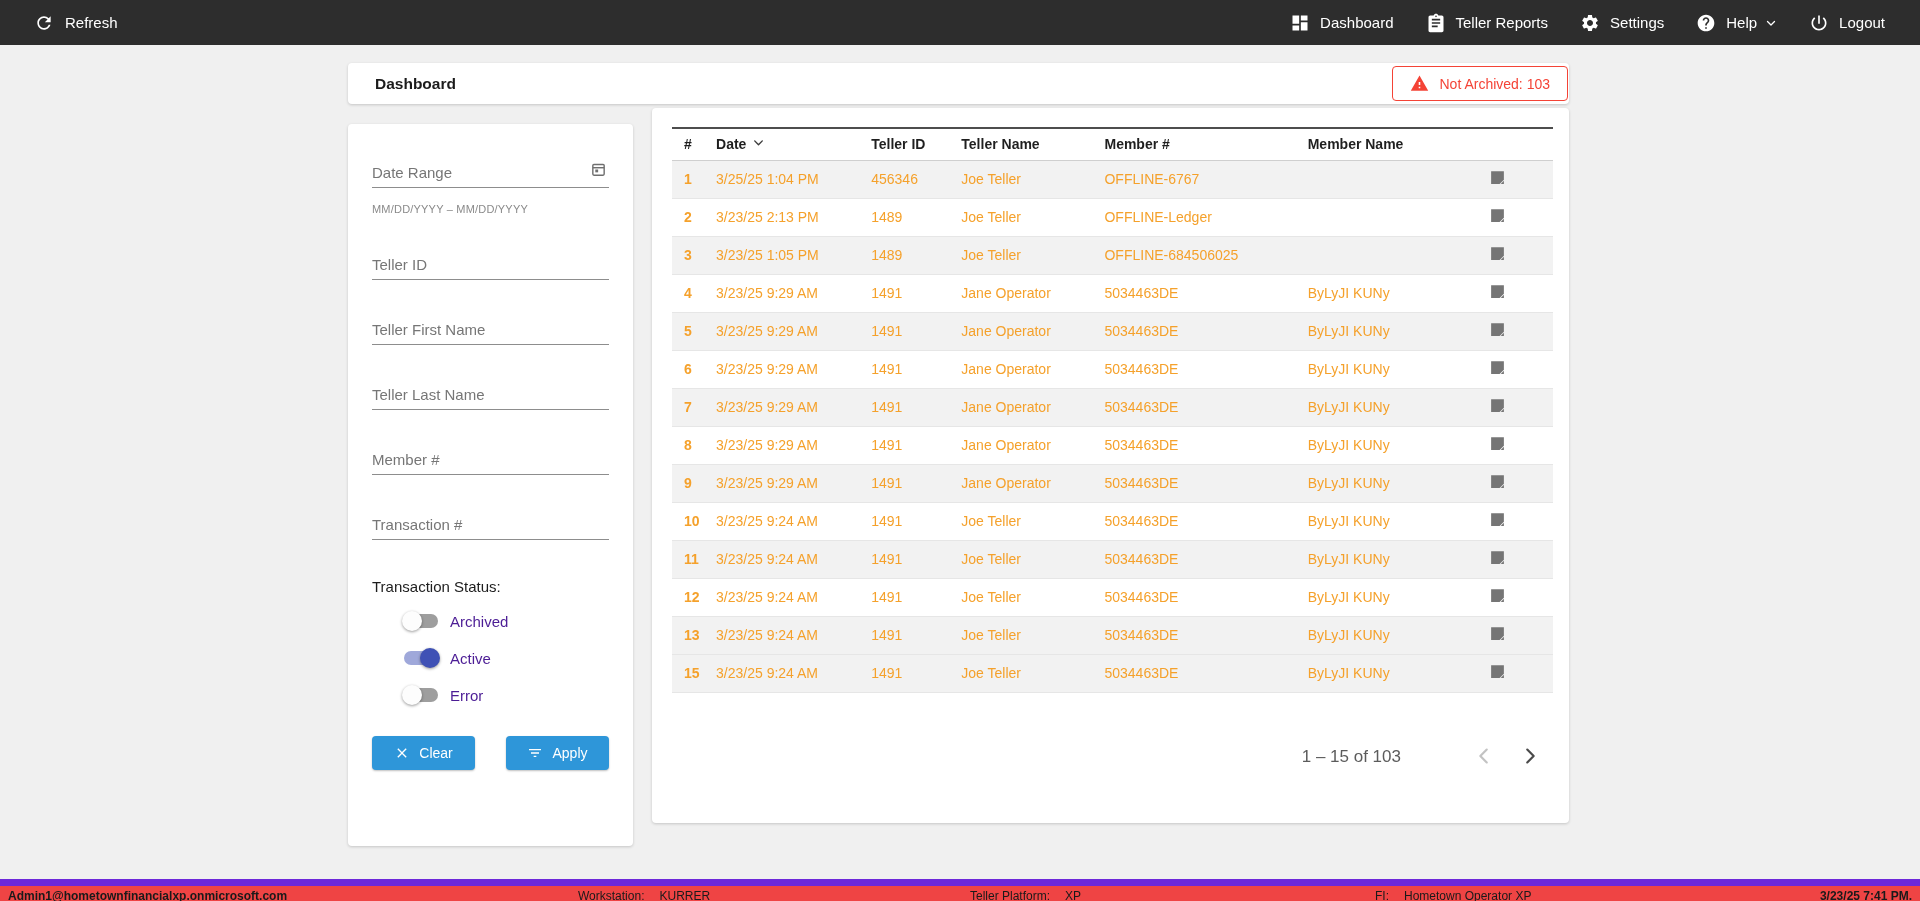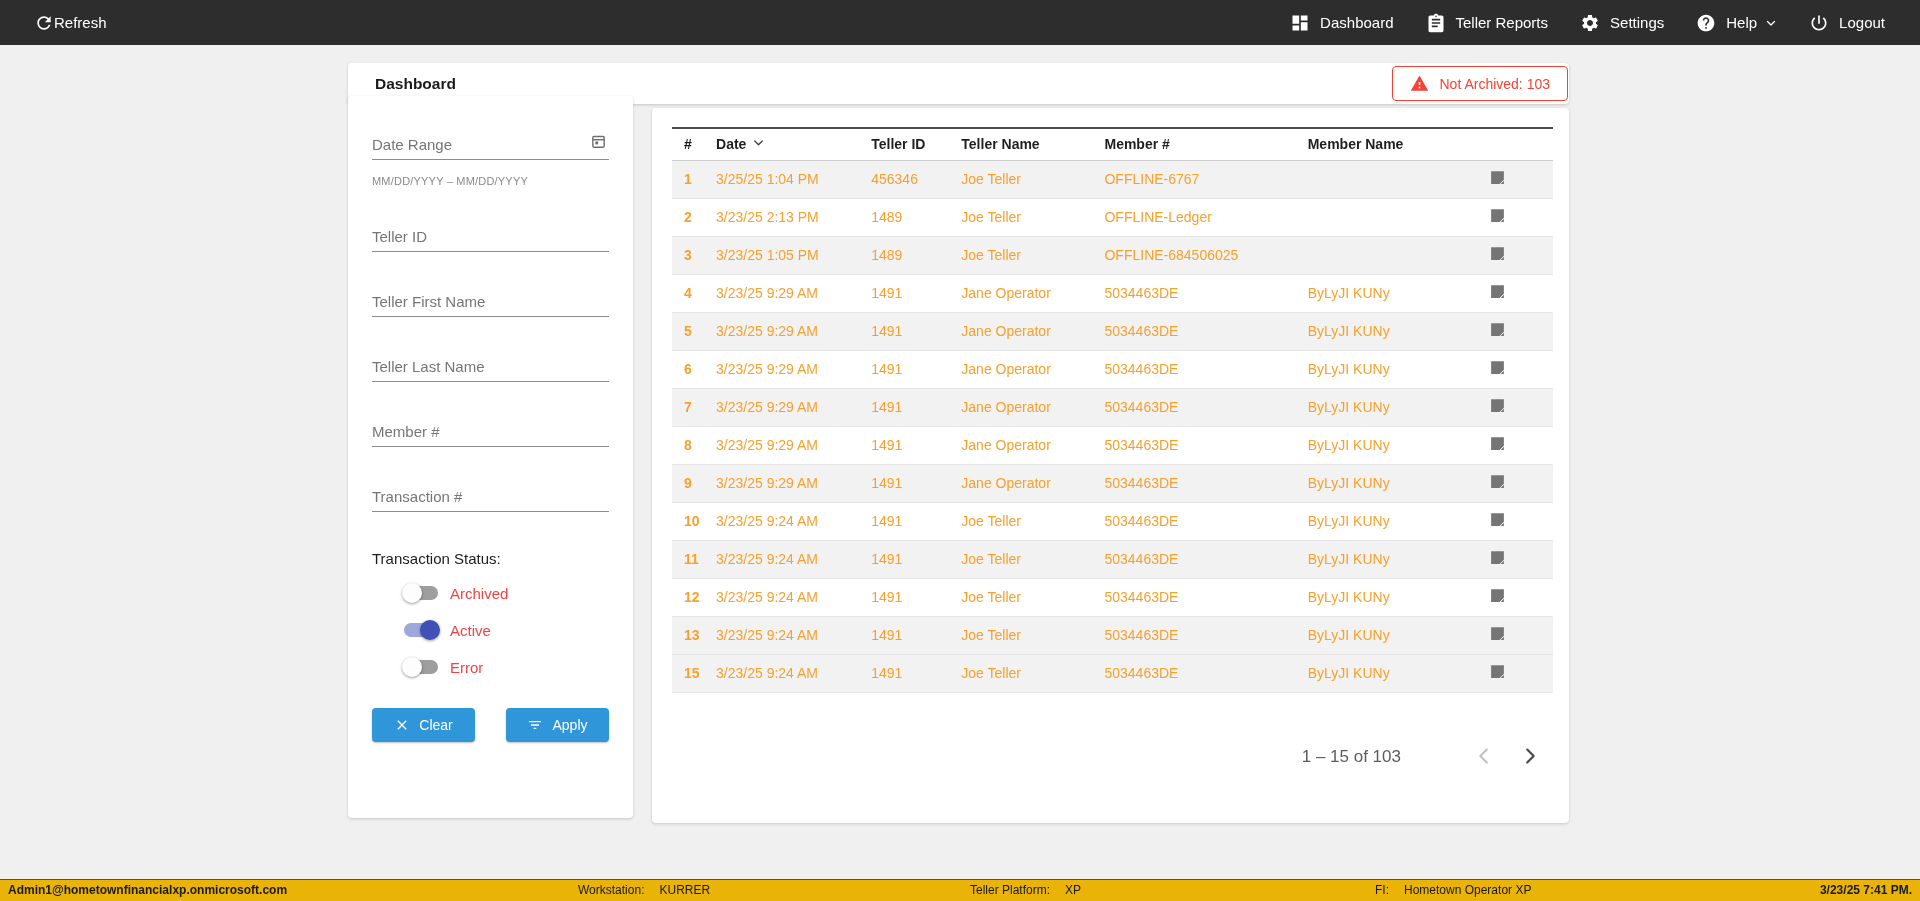--- a/index.html
+++ b/index.html
@@ -14,59 +14,59 @@
   }
   .icn { display:inline-flex; align-items:center; justify-content:center; }
   .icn svg { display:block; }
 
   
   .nav {
     height:45px; background:var(--navbar); color:#fff;
     display:flex; align-items:center; justify-content:space-between;
     padding:0 35px 0 34px; font-size:15px;
   }
-  .nav-left { display:flex; align-items:center; cursor:pointer; }
+  .nav-left { display:flex; align-items:center; gap:11px; cursor:pointer; }
   .nav-right { display:flex; align-items:center; gap:32px; }
   .nav-item { display:flex; align-items:center; gap:10px; cursor:pointer; }
   .nicon svg { width:20px; height:20px; fill:#fff; }
   .chev svg { width:12px; height:12px; margin-left:-2px; }
 
   
   .card { position:absolute; background:#fff; border-radius:4px; box-shadow:0 1px 3px rgba(0,0,0,.18); }
   .header-card { left:348px; top:63px; width:1221px; height:41px; }
   .page-title { line-height:41px; padding-left:27px; font-size:15.5px; font-weight:bold; color:#1b1b1b; }
   .badge {
     position:absolute; right:1px; top:3px; bottom:3px;
     display:flex; align-items:center; gap:10px; padding:0 17px;
     border:1px solid var(--red); border-radius:4px; background:#fff;
     color:var(--red); font-size:14px; cursor:pointer;
   }
   .badge svg { width:19px; height:19px; fill:var(--red); }
 
   
-  .filter-card { left:348px; top:96px; width:285px; height:722px; padding:0 24px; }
+  .filter-card { left:348px; top:124px; width:285px; height:722px; padding:0 24px; }
   .field { position:relative; margin-top:35px; }
   .field input {
     width:100%; height:30px; border:none; border-bottom:1px solid #8d8d8d;
     background:transparent; font-size:15px; font-family:inherit; color:#333; outline:none;
   }
   .field input::placeholder { color:#767676; opacity:1; }
   .field-date { margin-top:34px; }
   .cal-btn { position:absolute; right:2px; bottom:7px; background:none; border:none; cursor:pointer; color:#6f6f6f; }
   .cal-btn svg { width:17px; height:17px; }
   .helper { margin-top:15px; font-size:11px; color:#8a8a8a; letter-spacing:.2px; }
   .status-label { margin-top:38px; font-size:15px; color:#1d1d1d; }
   .toggle-row { display:flex; align-items:center; gap:12px; margin-top:15px; padding-left:32px; height:22px; }
   .toggle { width:34px; height:14px; border-radius:7px; position:relative; display:inline-block; cursor:pointer; flex:0 0 auto; }
   .toggle .knob { position:absolute; top:-3px; width:20px; height:20px; border-radius:50%; box-shadow:0 1px 3px rgba(0,0,0,.4); }
   .toggle.off { background:#9e9e9e; }
   .toggle.off .knob { left:-2px; background:#fdfdfd; }
   .toggle.on { background:var(--indigo-track); }
   .toggle.on .knob { left:16px; background:var(--indigo); }
-  .toggle-label { font-size:15px; color:#ef4444; }
+  .toggle-label { font-size:15px; color:#4c1d95; }
   .btn-row { display:flex; justify-content:space-between; margin-top:30px; }
   .btn {
     width:103px; height:34px; background:var(--blue); color:#fff; border:none; border-radius:4px;
     font-size:14px; font-family:inherit; display:flex; align-items:center; justify-content:center;
     gap:9px; cursor:pointer; box-shadow:0 1px 2px rgba(0,0,0,.25);
   }
   .btn svg { width:16px; height:16px; fill:#fff; }
 
   
   .table-card { left:652px; top:108px; width:917px; height:715px; }
@@ -86,21 +86,21 @@
   .pagination { display:flex; align-items:center; justify-content:flex-end; margin-top:52px; padding-right:28px; }
   .pag-label { font-size:17px; color:#5c5c5c; margin-right:48px; }
   .pag-btn { background:none; border:none; cursor:pointer; padding:0; margin-left:24px; }
   .pag-btn svg { width:22px; height:22px; fill:none; stroke-width:2.4; }
   .pag-btn.disabled svg { stroke:#c3c3c3; }
   .pag-btn.enabled svg { stroke:#4a4a4a; }
 
   
   .footer {
     position:absolute; left:0; right:0; bottom:0; height:22px;
-    background:#eab308; border-top:1px solid #6d28d9;
+    background:#ef4444; border-top:7px solid #6d28d9;
     font-size:12px; color:#1a1a1a; line-height:21px;
   }
   .footer .fitem { position:absolute; white-space:nowrap; }
   .fv { font-weight:normal; margin-left:15px; }
   .f-user { left:8px; font-weight:bold; }
   .f-ws { left:578px; }
   .f-tp { left:970px; }
   .f-fi { left:1375px; }
   .f-time { right:8px; font-weight:bold; }
 </style>

